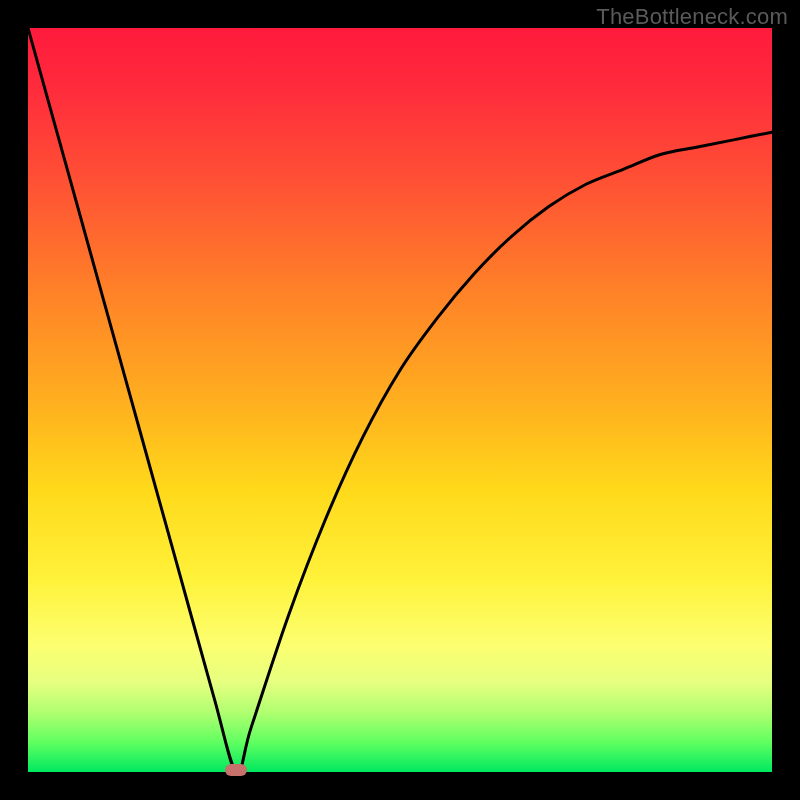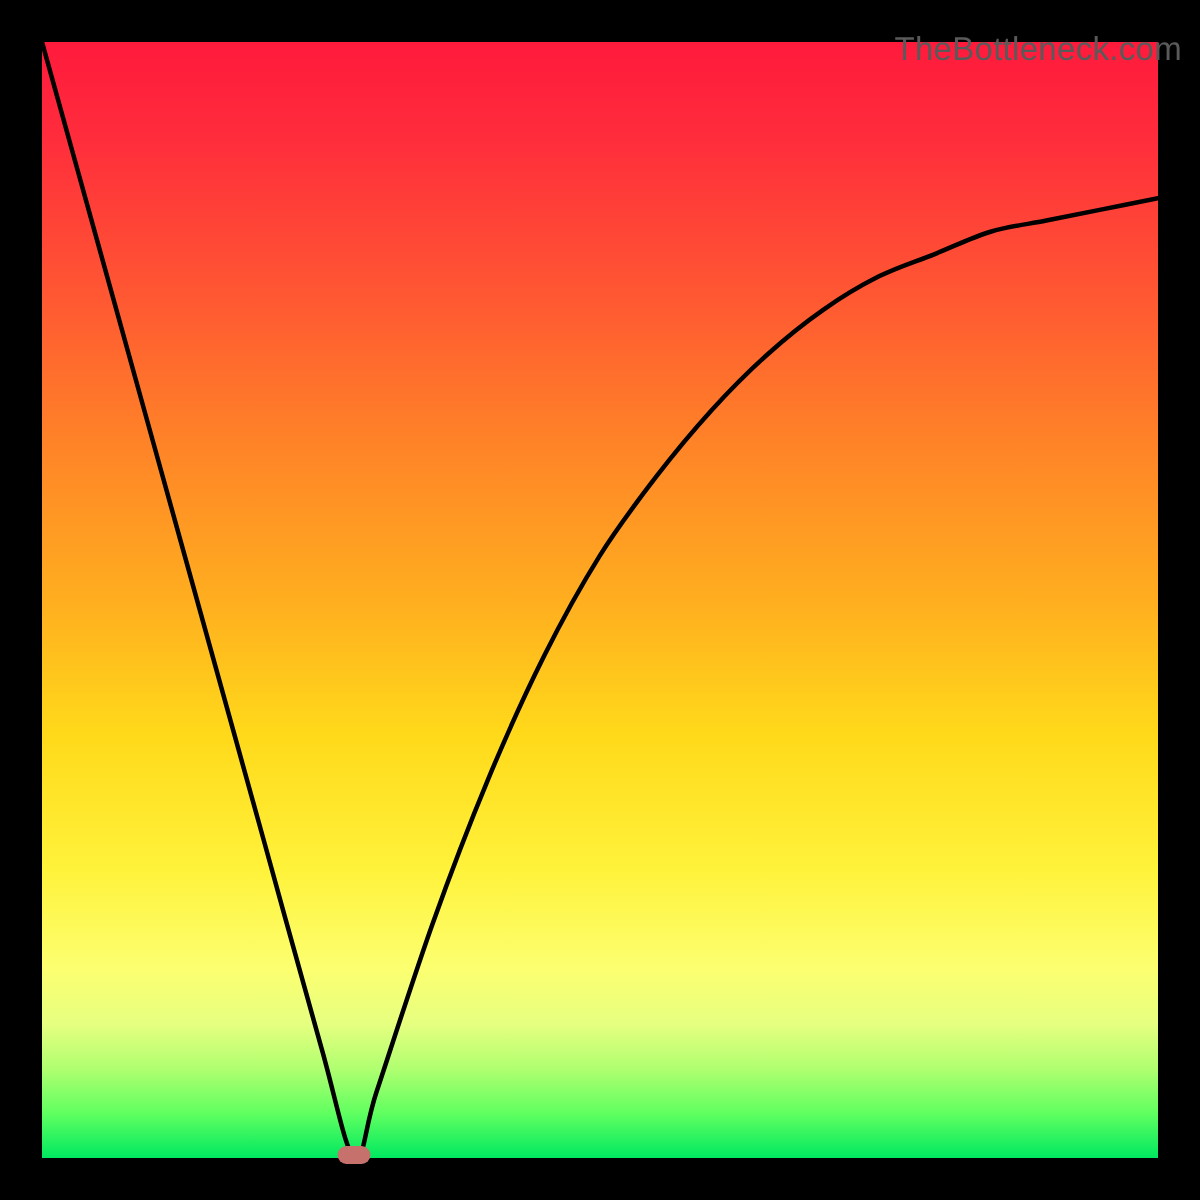--- a/index.html
+++ b/index.html
@@ -26,21 +26,20 @@
   }
   .watermark {
     position: absolute;
     top: 4px;
     right: 12px;
     font-size: 22px;
     font-weight: 500;
     color: #5a5a5a;
     letter-spacing: 0.2px;
     z-index: 10;
-    margin-top: 16px;
   }
   svg.curve {
     position: absolute;
     left: 0;
     top: 0;
     width: 744px;
     height: 744px;
   }
   .marker {
     position: absolute;

